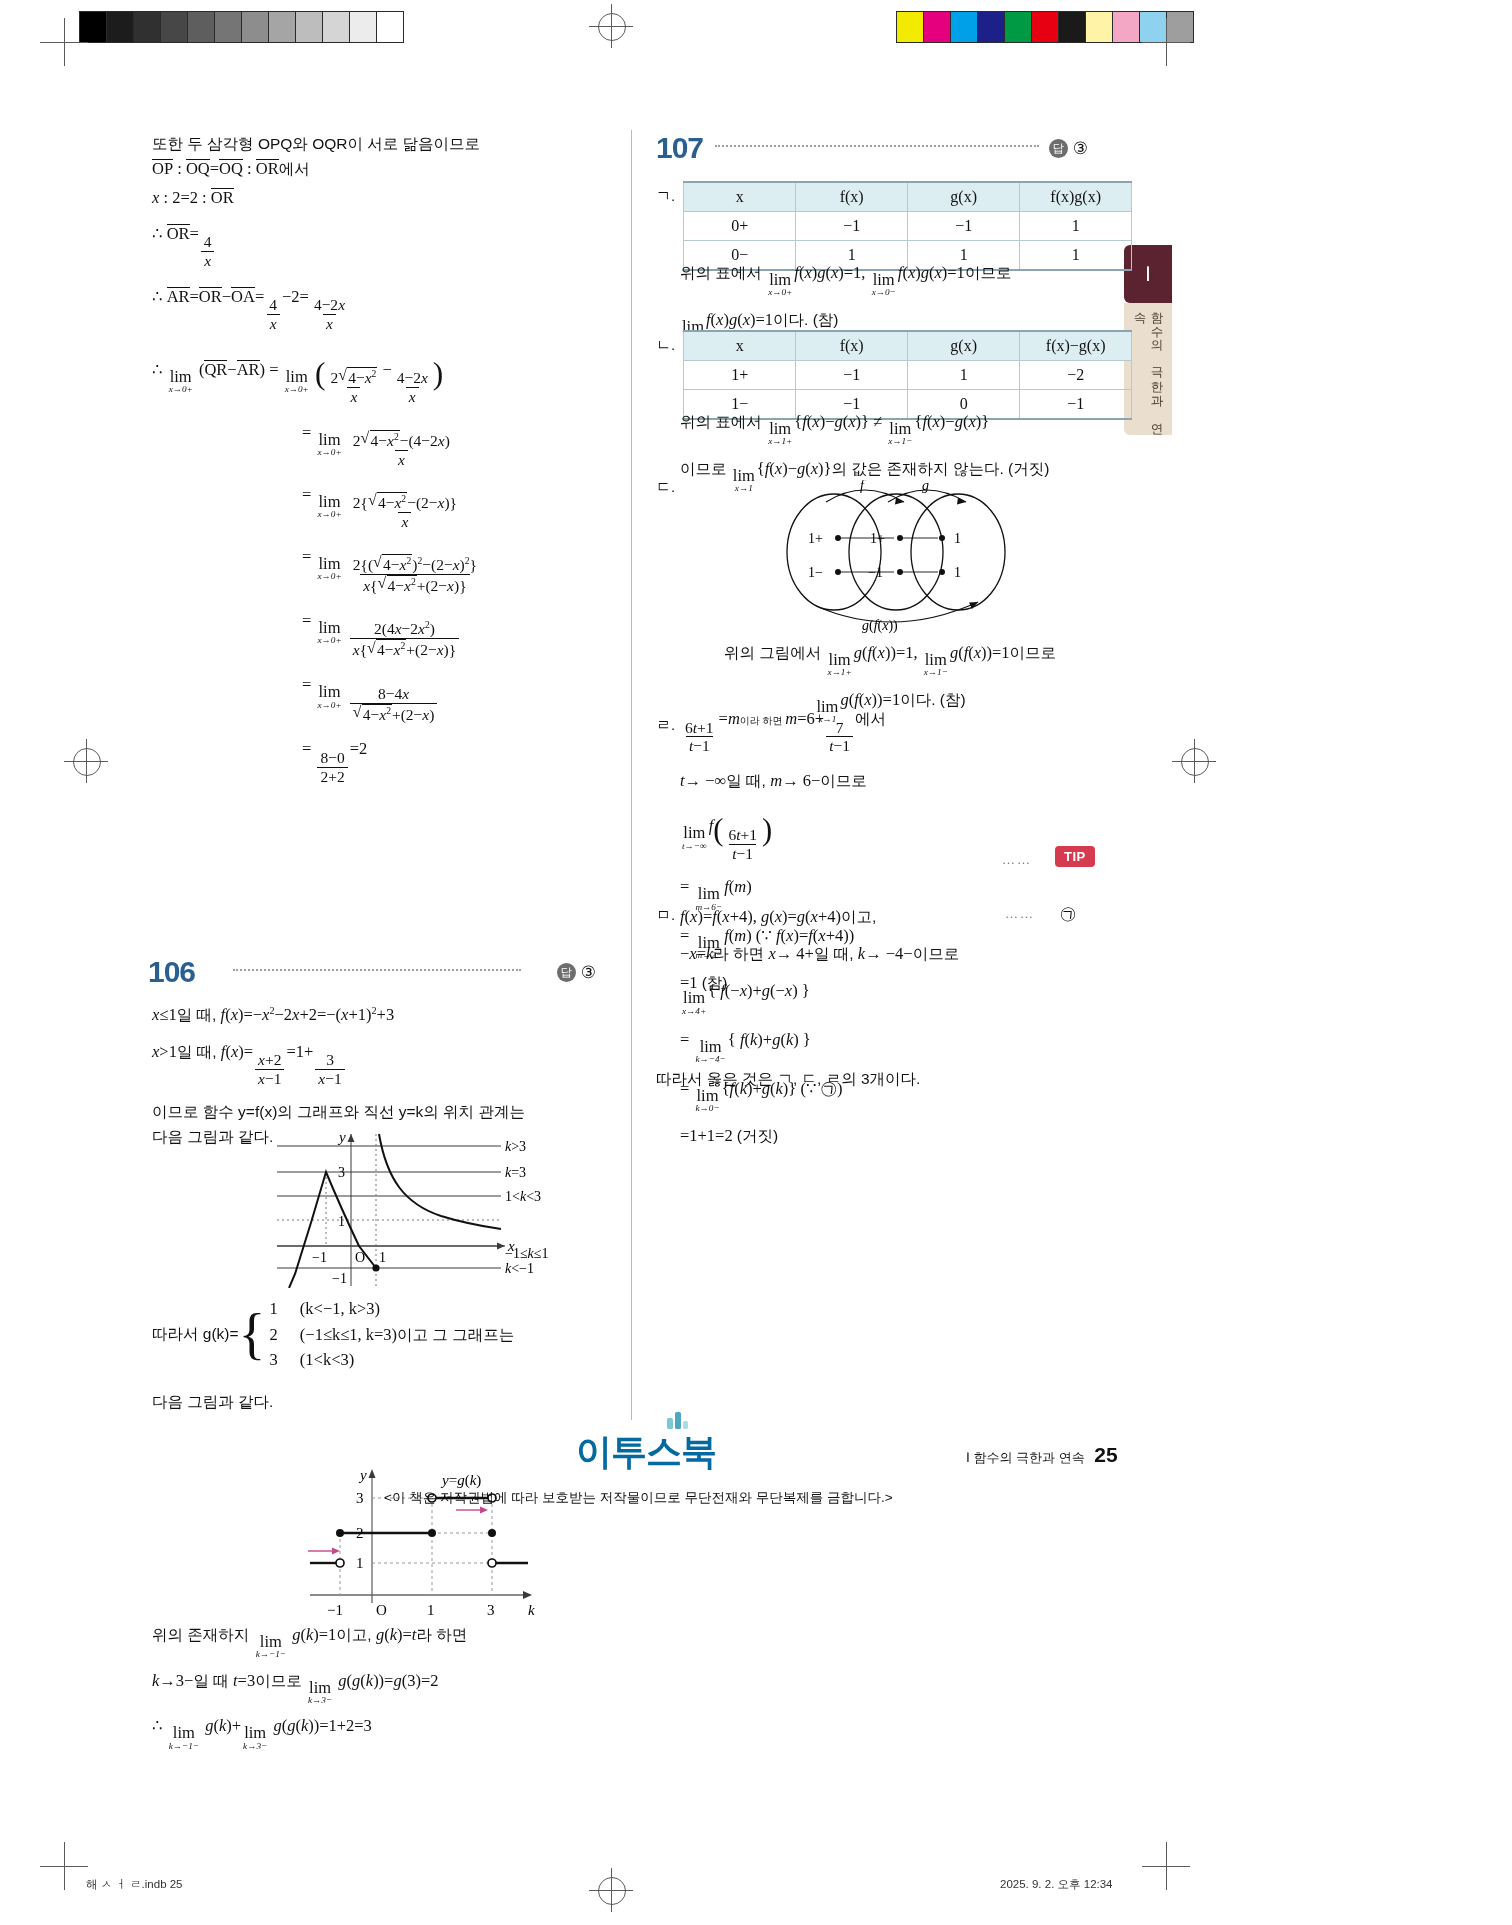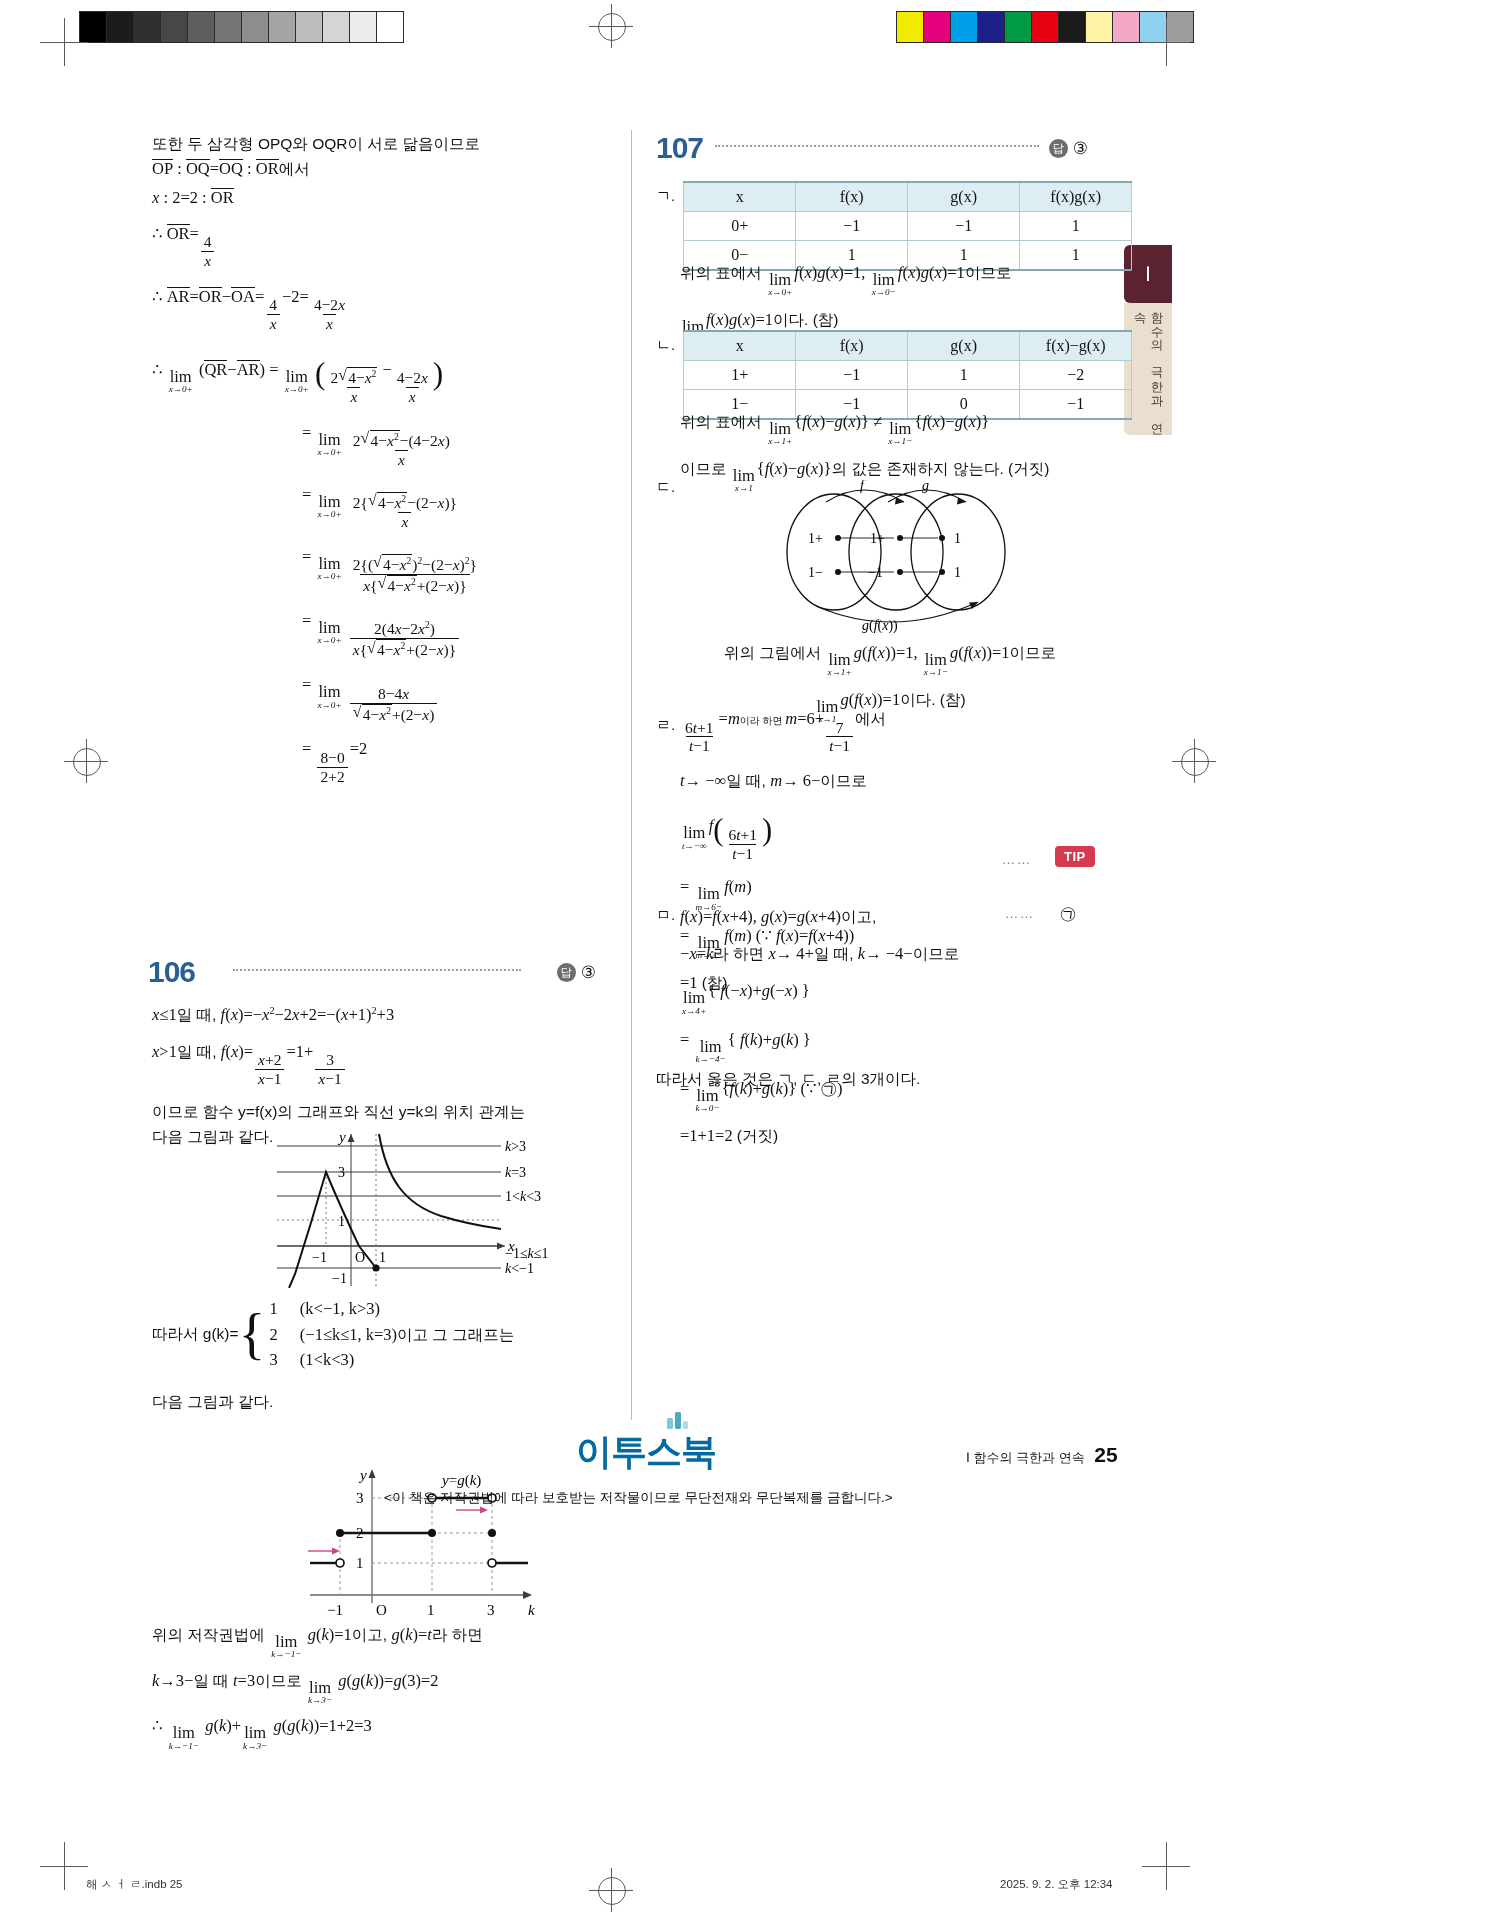--- a/index.html
+++ b/index.html
@@ -408,21 +408,21 @@
   <text x="147" y="160" font-family="Liberation Serif, serif" font-size="15">1</text>
   <text x="207" y="160" font-family="Liberation Serif, serif" font-size="15">3</text>
   <text x="248" y="160" font-family="Liberation Serif, serif" font-size="15" font-style="italic">k</text>
   <text x="80" y="25" font-family="Liberation Serif, serif" font-size="15" font-style="italic">y</text>
   <text x="162" y="30" font-family="Liberation Serif, serif" font-size="15"><tspan font-style="italic">y</tspan>=<tspan font-style="italic">g</tspan>(<tspan font-style="italic">k</tspan>)</text>
 </svg>
 </div>
 
 <div class="col" style="left:152px;top:1622px;width:470px;">
   <div class="ln">
-    <span style="font-family:'Liberation Sans',sans-serif;font-size:15.5px;">위의 저작권법에 </span>
+    <span style="font-family:'Liberation Sans',sans-serif;font-size:15.5px;">위의 존재하지 </span>
     <span class="lim">
         <span class="op">lim</span>
         <span class="sub i">k→−1−</span>
       </span>
     <span class="i">g</span>(<span class="i">k</span>)=1<span style="font-family:'Liberation Sans',sans-serif;font-size:15.5px;">이고, </span><span class="i">g</span>(<span class="i">k</span>)=<span class="i">t</span><span style="font-family:'Liberation Sans',sans-serif;font-size:15.5px;">라 하면</span>
   </div>
   <div class="ln" style="margin-top:8px;">
     <span class="i">k</span>→3−<span style="font-family:'Liberation Sans',sans-serif;font-size:15.5px;">일 때 </span><span class="i">t</span>=3<span style="font-family:'Liberation Sans',sans-serif;font-size:15.5px;">이므로 </span>
     <span class="lim">
         <span class="op">lim</span>

